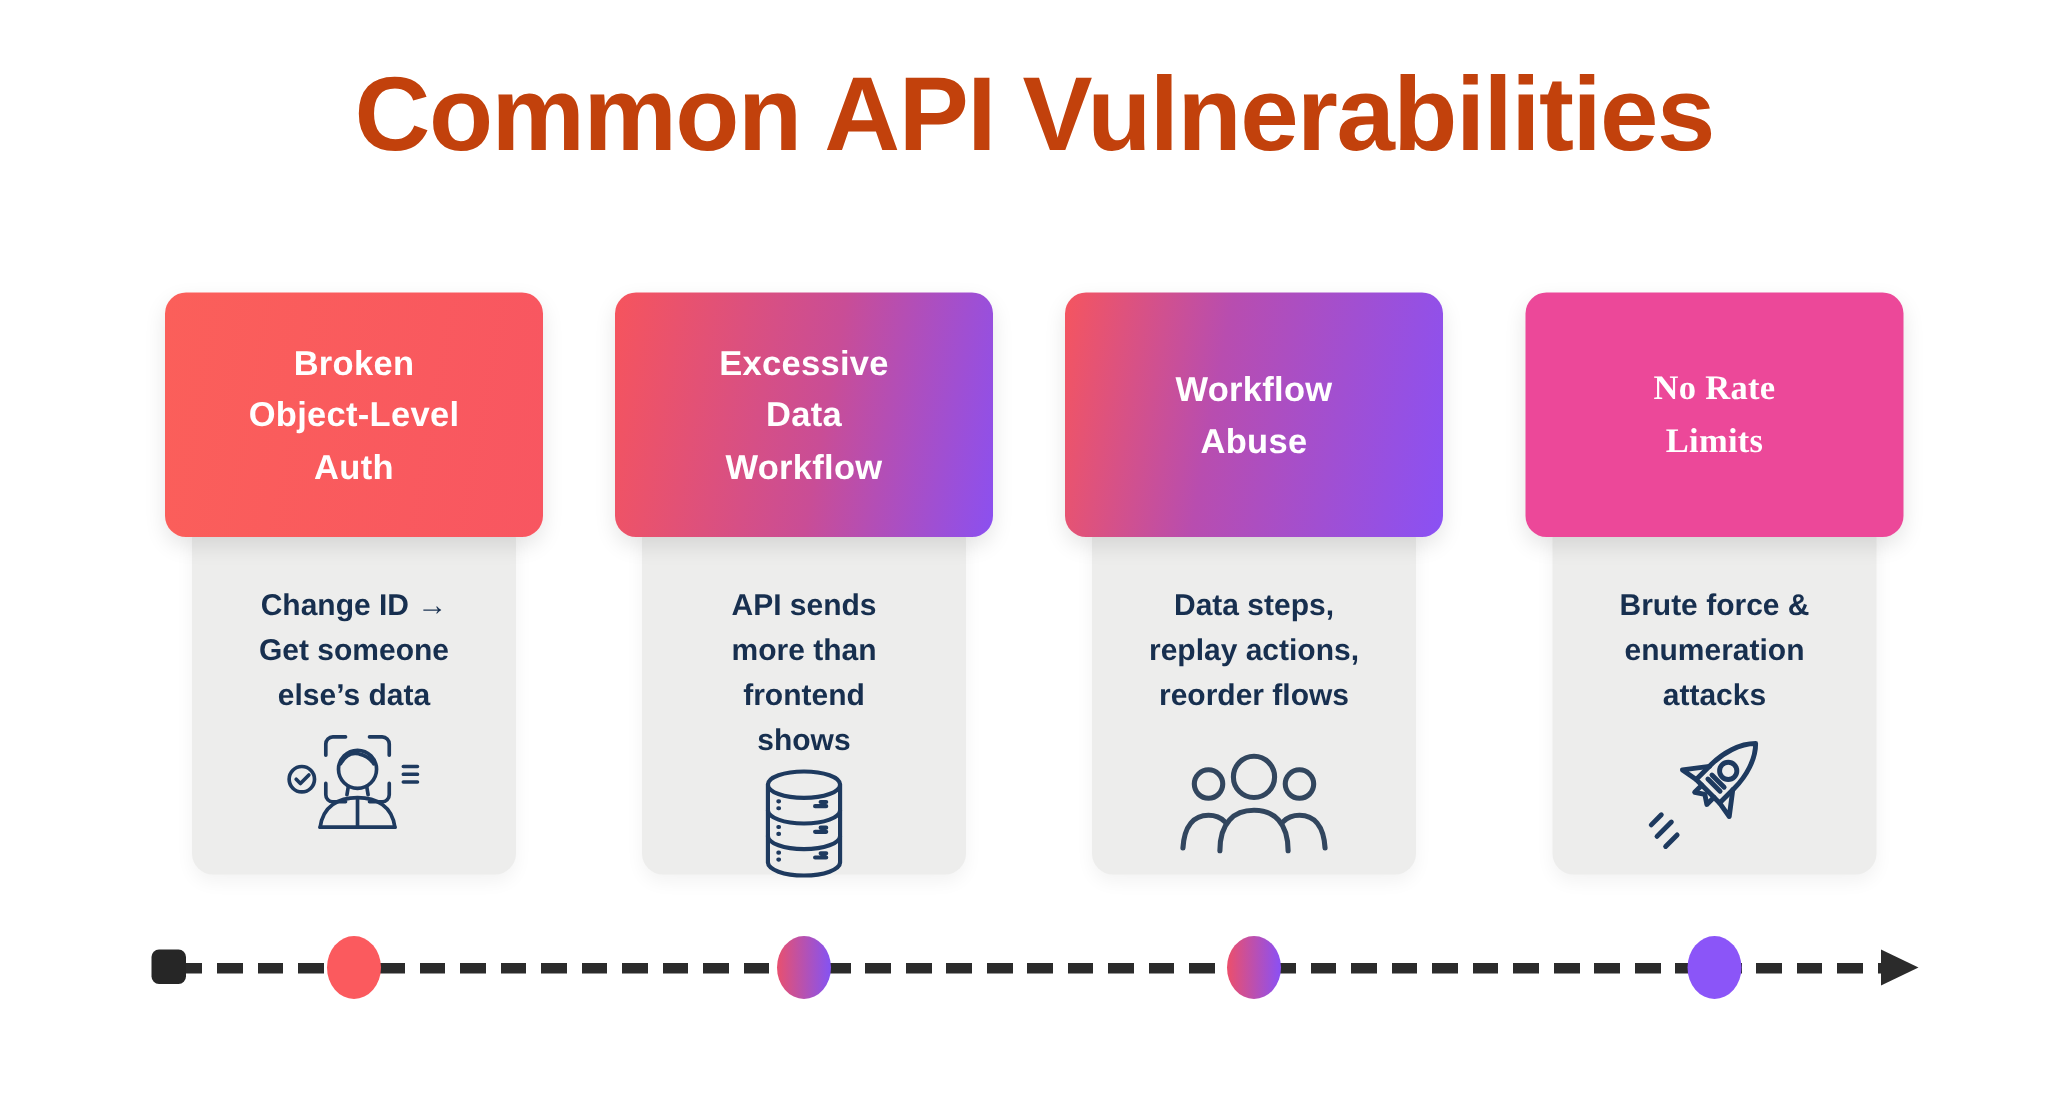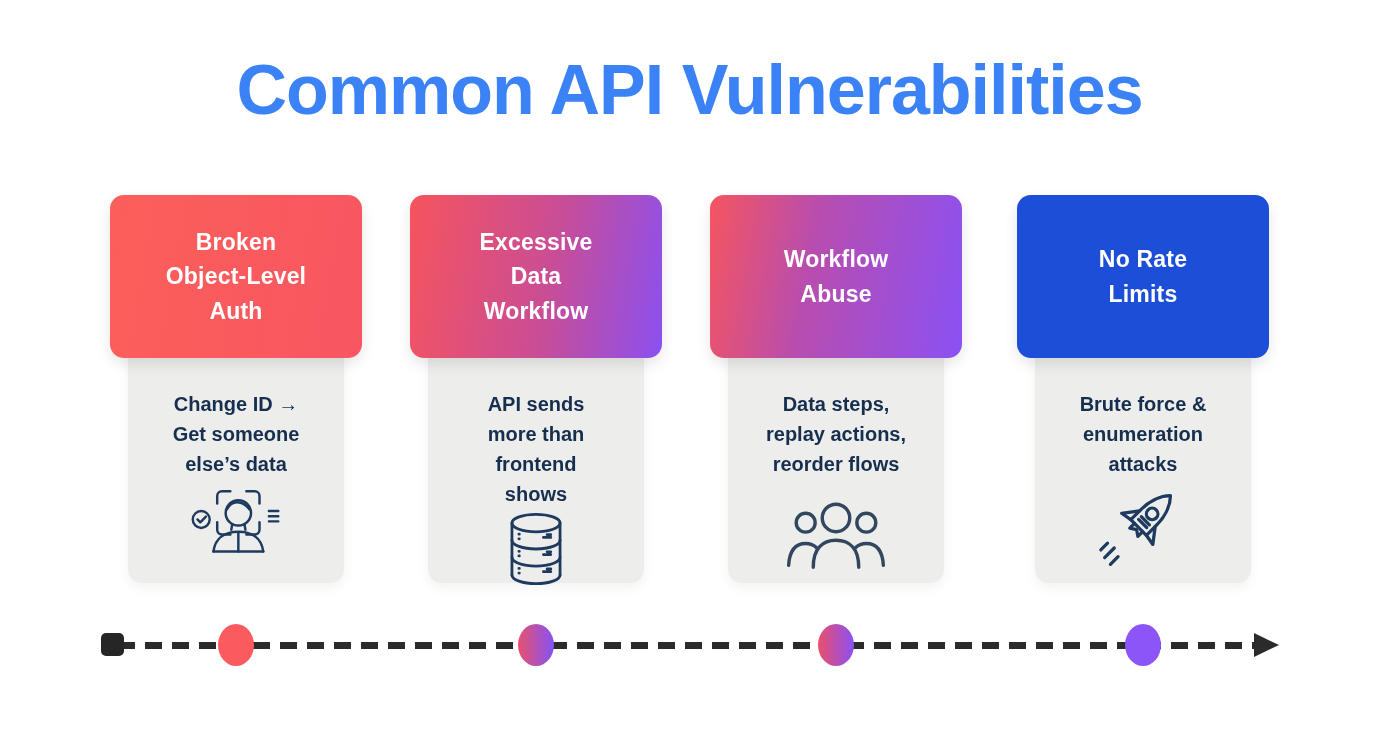--- a/index.html
+++ b/index.html
@@ -1,23 +1,23 @@
 <!DOCTYPE html>
 <html><head>
 <meta charset="utf-8">
 <style>
   html,body{margin:0;padding:0;background:#fff;}
   .canvas{
     position:relative;width:1379px;height:733px;background:#ffffff;
     font-family:"Liberation Sans","DejaVu Sans",sans-serif;overflow:hidden;
   }
   .page-title{
-    position:absolute;left:0;top:50px;width:1379px;margin:0;
+    position:absolute;left:0;top:36px;width:1379px;margin:0;
     text-align:center;font-size:70px;font-weight:800;letter-spacing:-1px;
-    color:#3b82f6;
+    color:#c2410c;
   }
   .card-group{position:absolute;top:195px;width:252px;height:400px;}
   .g1{left:110px}.g2{left:410px}.g3{left:710px}.g4{left:1017px}
   .card-body{
     position:absolute;left:18px;top:150px;width:216px;height:238px;
     background:#ededec;border-radius:14px;
     box-shadow:0 5px 12px rgba(0,0,0,.05);
     display:flex;flex-direction:column;align-items:center;
   }
   .card-header{
@@ -151,21 +151,21 @@
             <circle cx="0" cy="-5" r="6"></circle>
             <path d="M-11.5 2 L-23 17 L-11.5 15"></path>
             <path d="M11.5 2 L23 17 L11.5 15"></path>
             <path d="M-6 15 L-6 22 L0 18 L6 22 L6 15"></path>
             <path d="M-6 5 h12 M-6 9 h12"></path>
           </g>
           <path d="M10 82 l10 -10 M16 89 l8 -8 M6 74 l7 -7"></path>
         </svg>
       </div>
     </div>
-    <div class="card-header" style="background: #1d4ed8;">
+    <div class="card-header" style="background: #ec4899; font-family: Liberation Serif, serif;">
       <div class="card-title">No Rate
 Limits</div>
     </div>
   </div>
 
   <div class="timeline">
     <div class="tl-line"></div>
     <div class="tl-start"></div>
     <div class="tl-arrow"></div>
     <div class="tl-dot d1" style="background: rgb(251, 90, 94);"></div>

